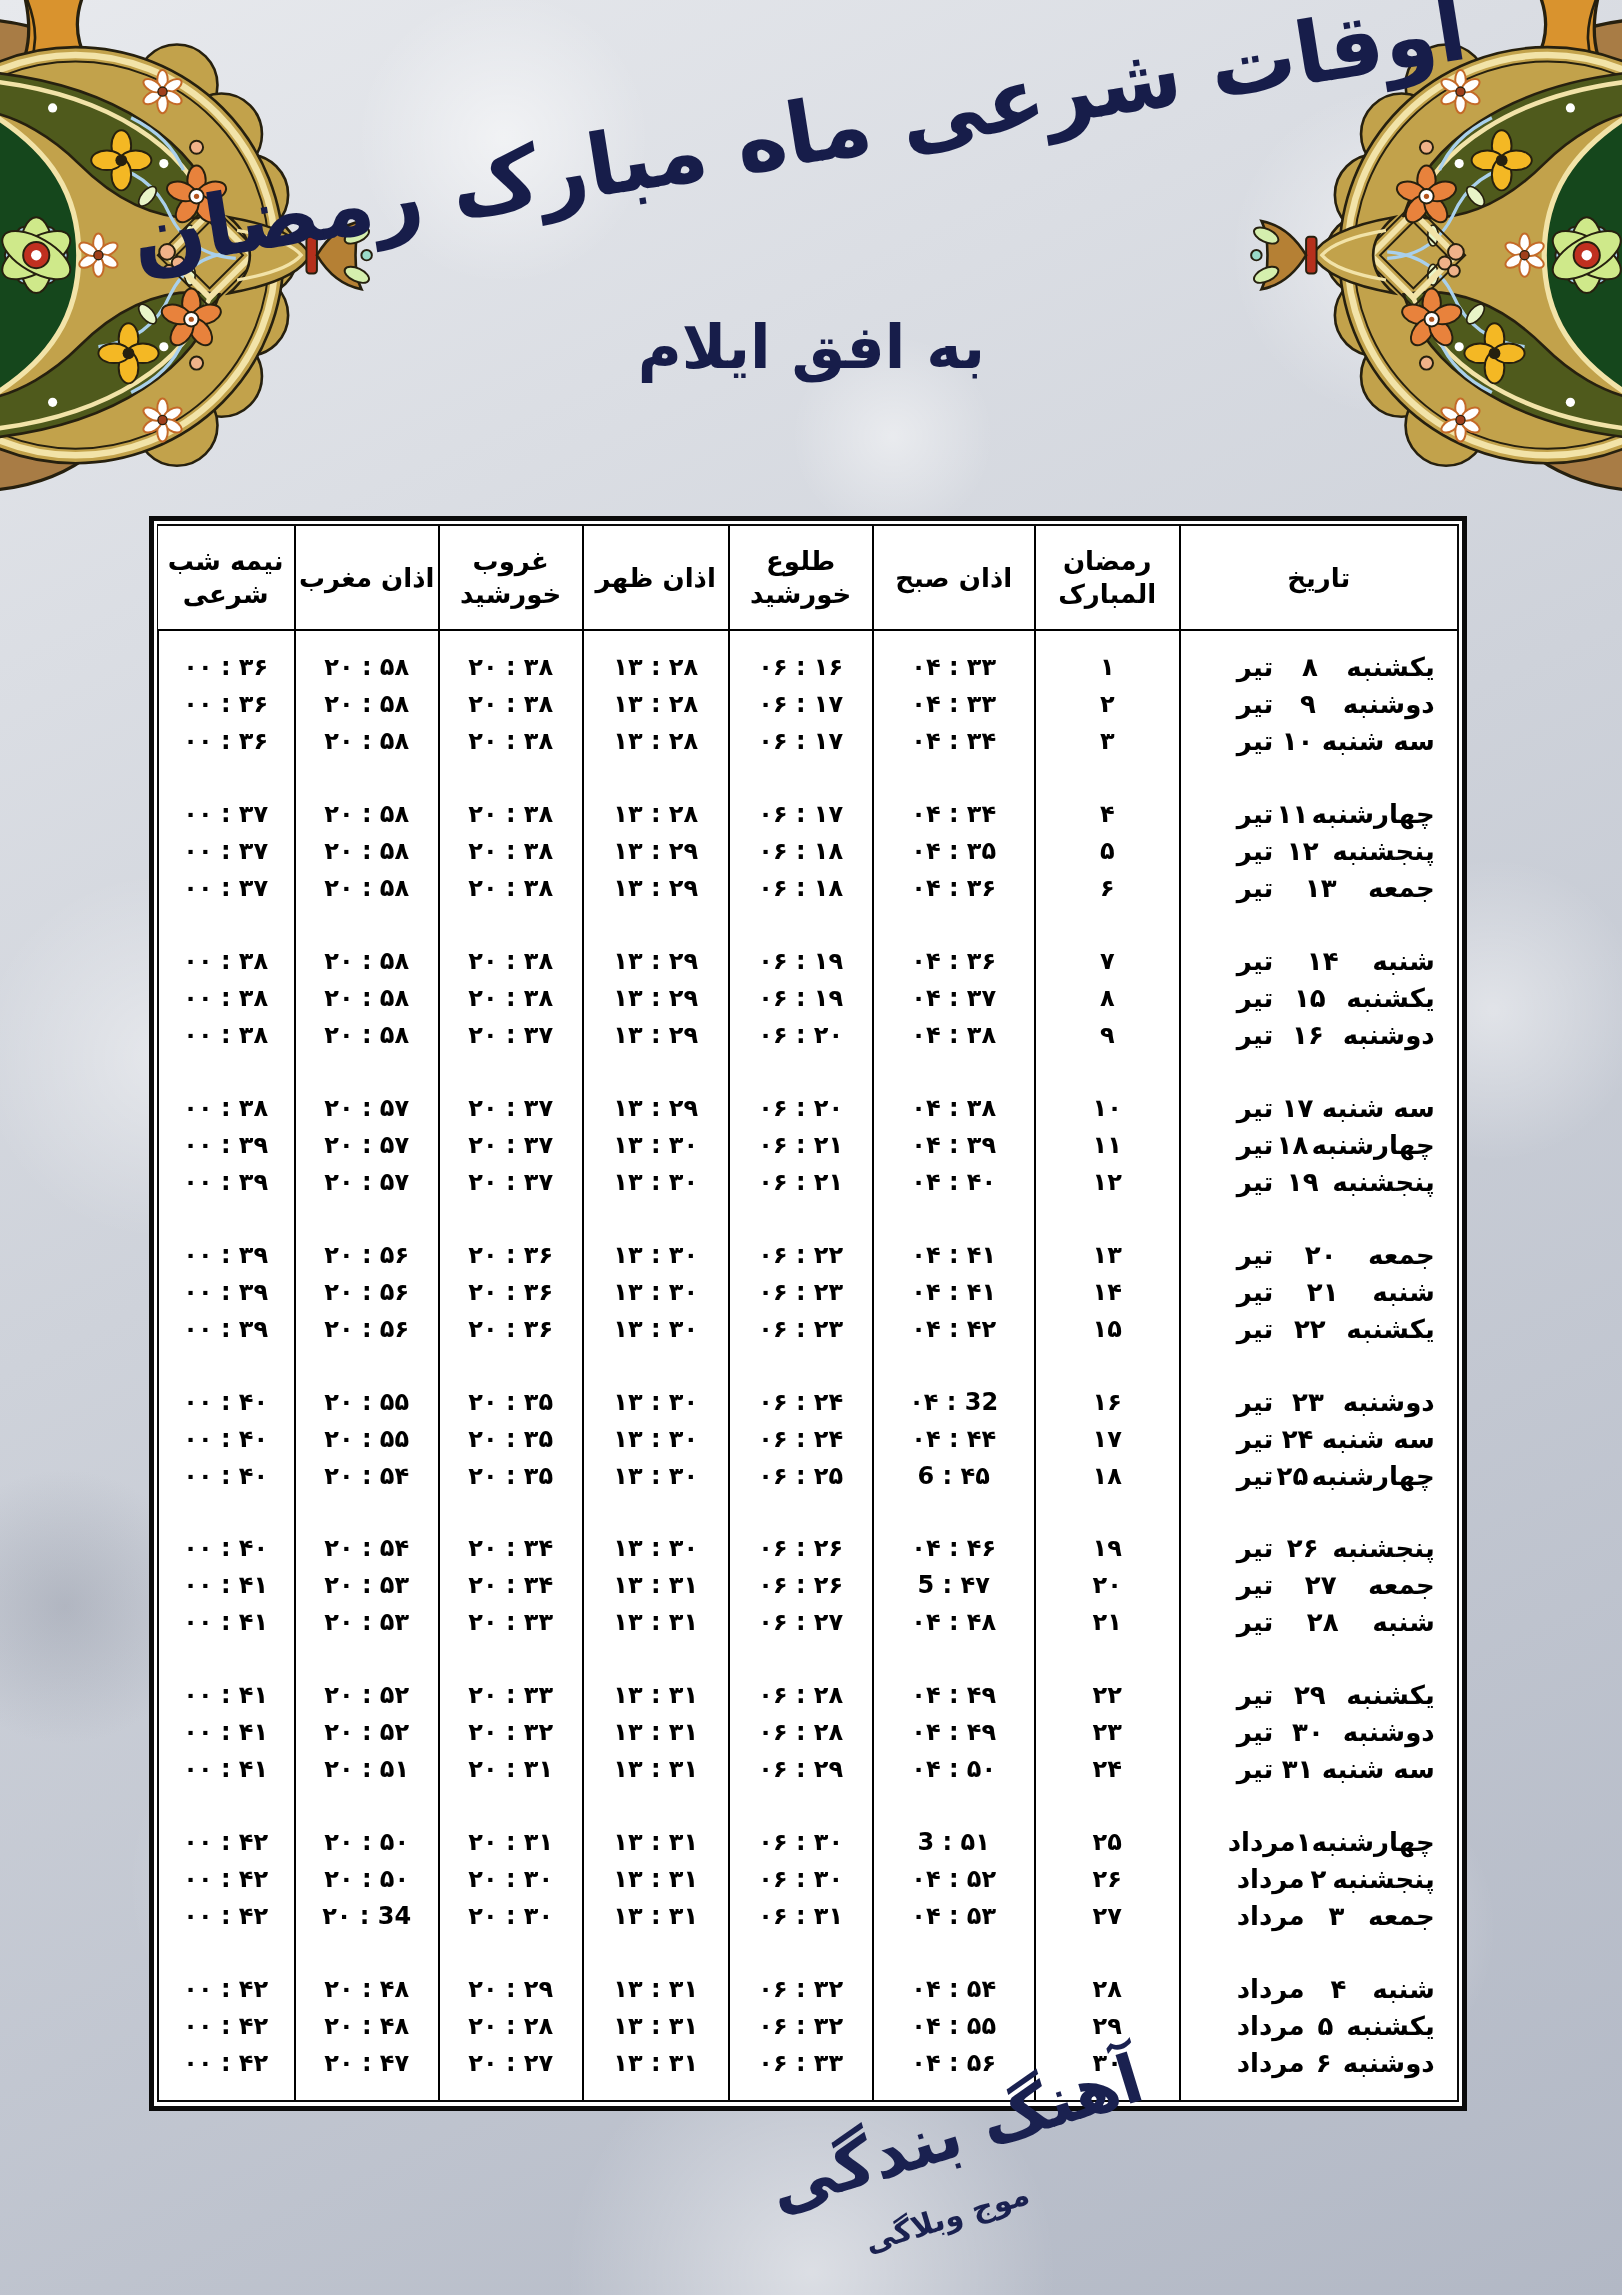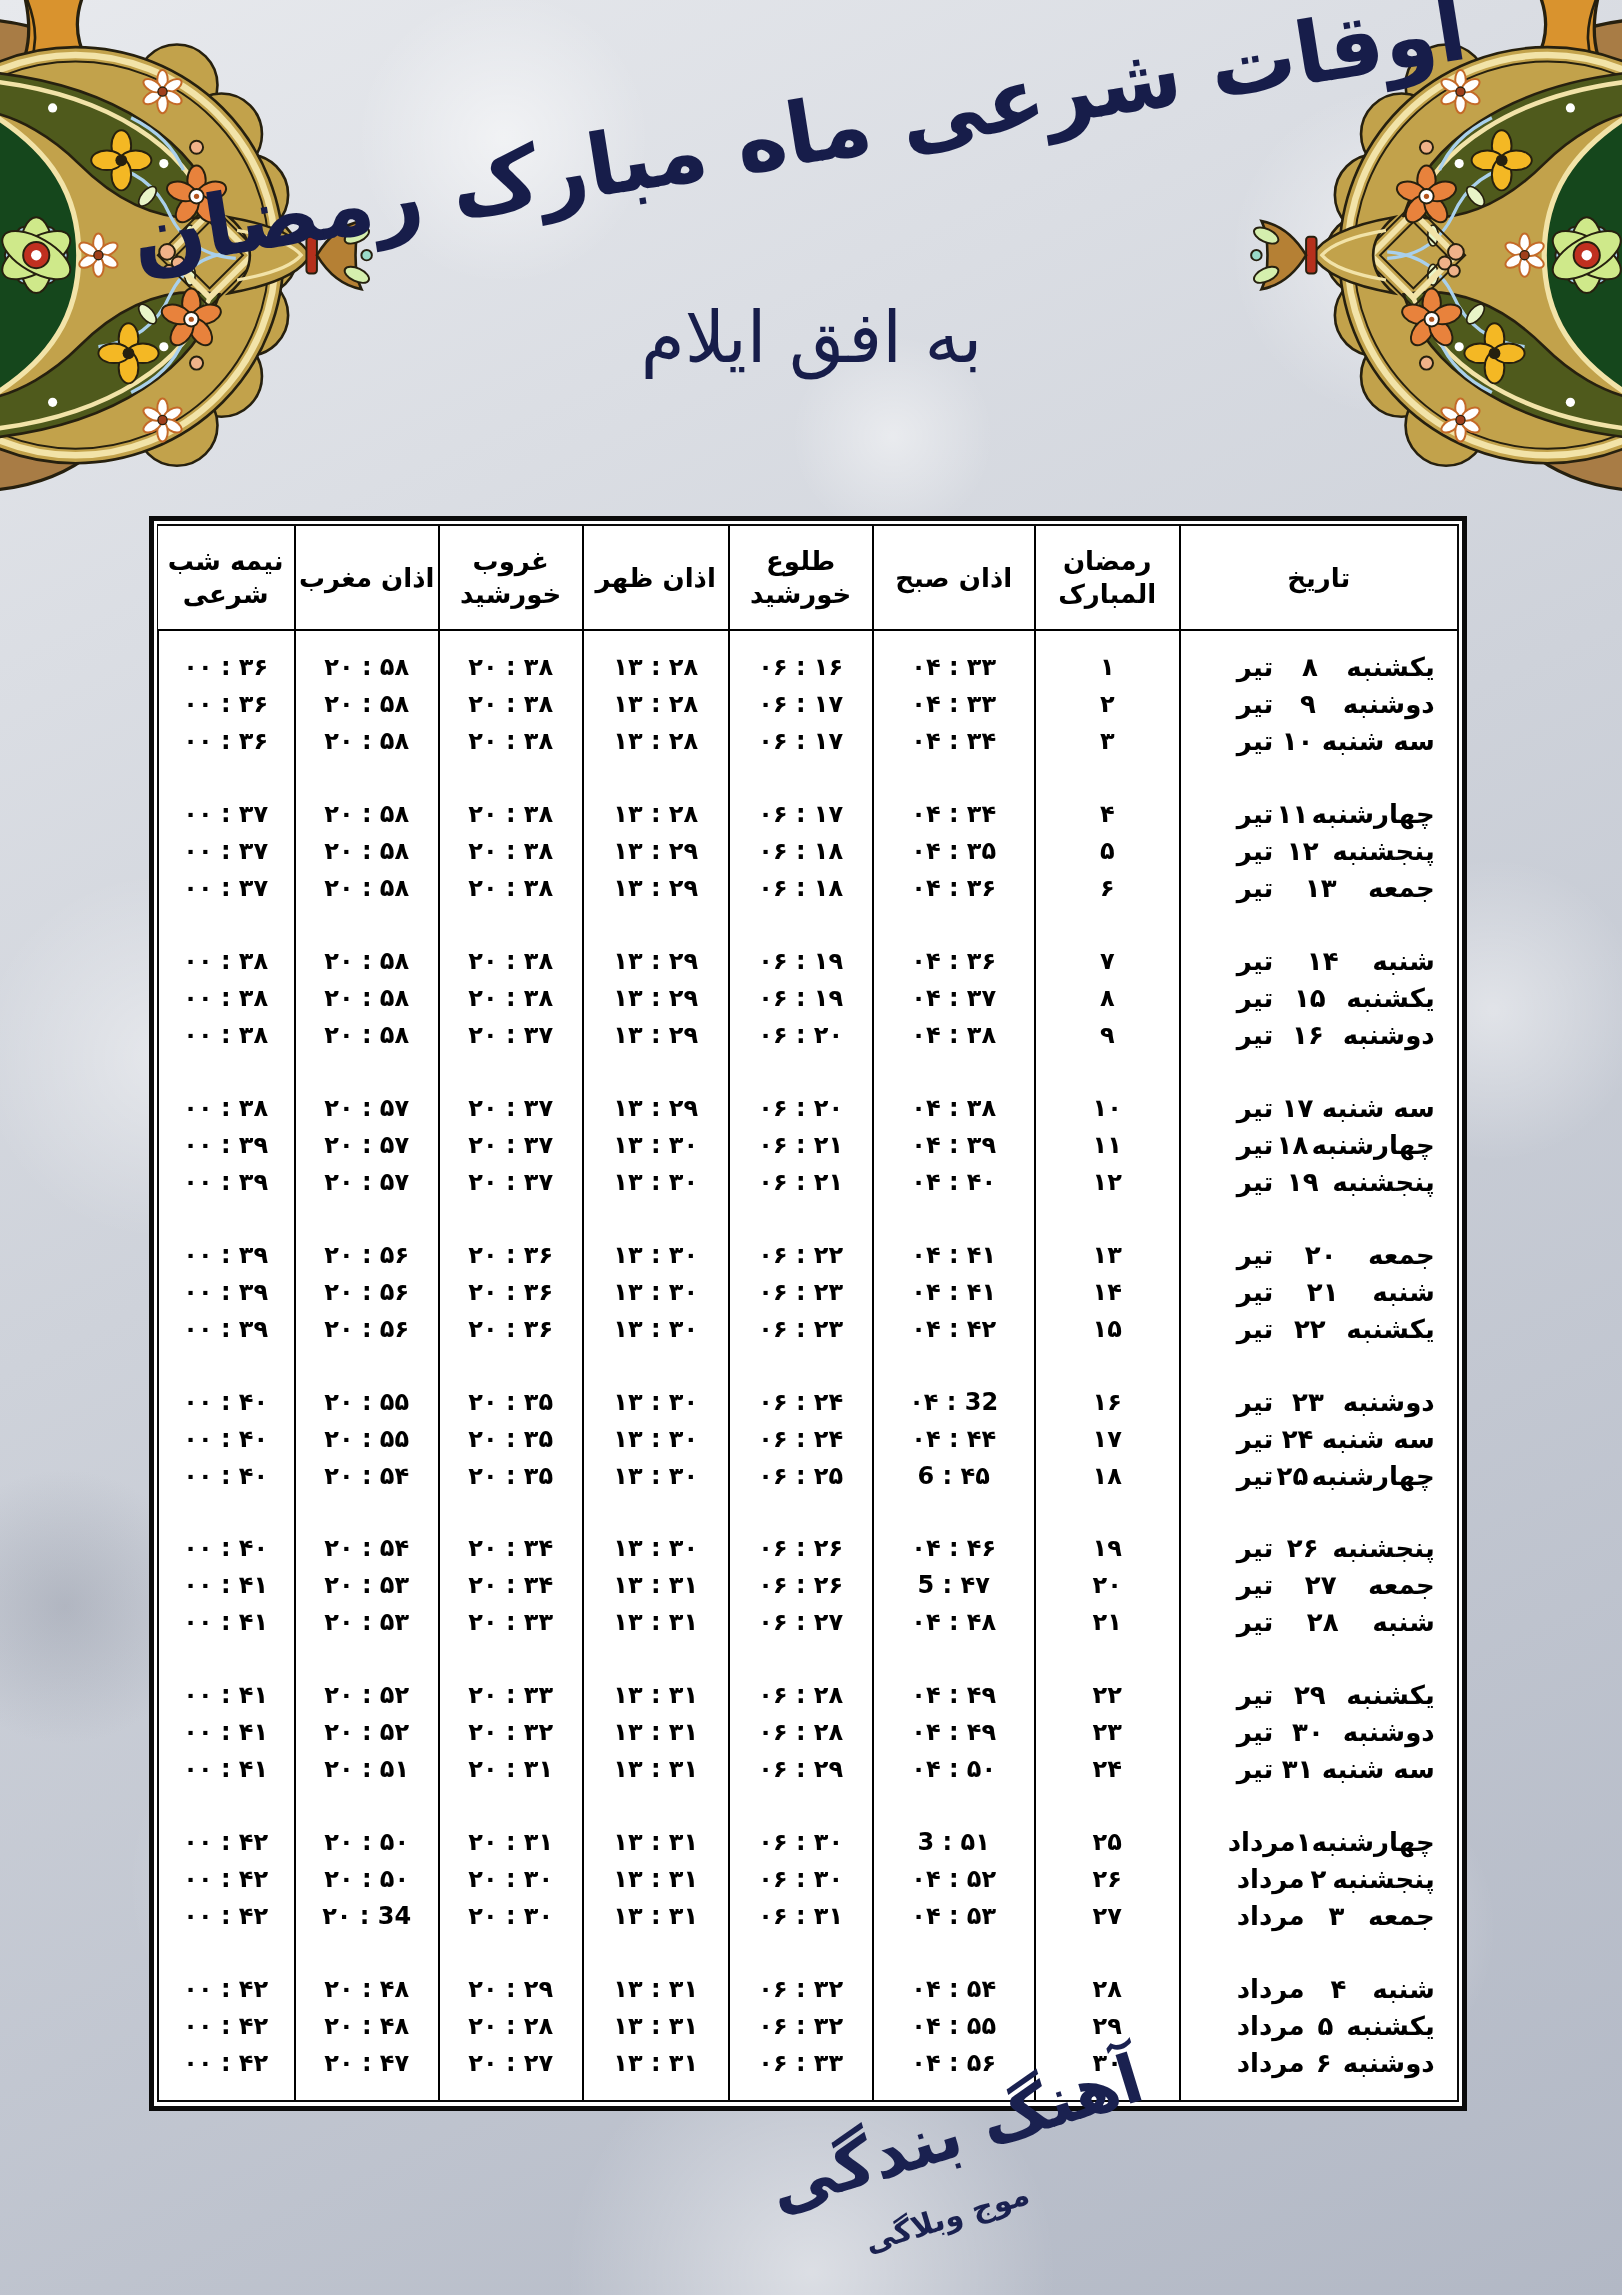--- a/index.html
+++ b/index.html
@@ -20,22 +20,22 @@
       radial-gradient(circle 124px at 68% 60%, rgba(255,255,255,0) 56%, rgba(255,255,255,.35) 62%, rgba(255,255,255,0) 68%),
       radial-gradient(circle 98px at 36% 33%, rgba(255,255,255,0) 55%, rgba(255,255,255,.3) 62%, rgba(255,255,255,0) 69%),
       linear-gradient(155deg,#e7e9ed 0%,#ced2da 45%,#b2b8c5 100%);
   }
   .orn{position:absolute;top:0;left:0;}
   .title{
     position:absolute;left:50%;top:84px;transform:translateX(-51%) rotate(-9deg);
     font-size:86px;font-weight:bold;color:#171d4a;white-space:nowrap;direction:rtl;
   }
   .subtitle{
-    position:absolute;left:50%;top:296px;transform:translateX(-50%);
-    font-size:71px;font-weight:normal;color:#171d4a;white-space:nowrap;direction:rtl;
+    position:absolute;left:50%;top:312px;transform:translateX(-50%);
+    font-size:60px;font-weight:bold;color:#171d4a;white-space:nowrap;direction:rtl;
   }
   
   .sheet{
     position:absolute;left:149px;top:516px;width:1318px;box-sizing:border-box;
     border:5.9px solid #0b0b0b;background:#fff;padding:3.3px;
   }
   .sheet-inner{border:2px solid #0b0b0b;}
   table{border-collapse:collapse;width:100%;direction:rtl;table-layout:fixed;}
   th,td{border-left:2px solid #000;}
   th:last-child,td:last-child{border-left:none;}

